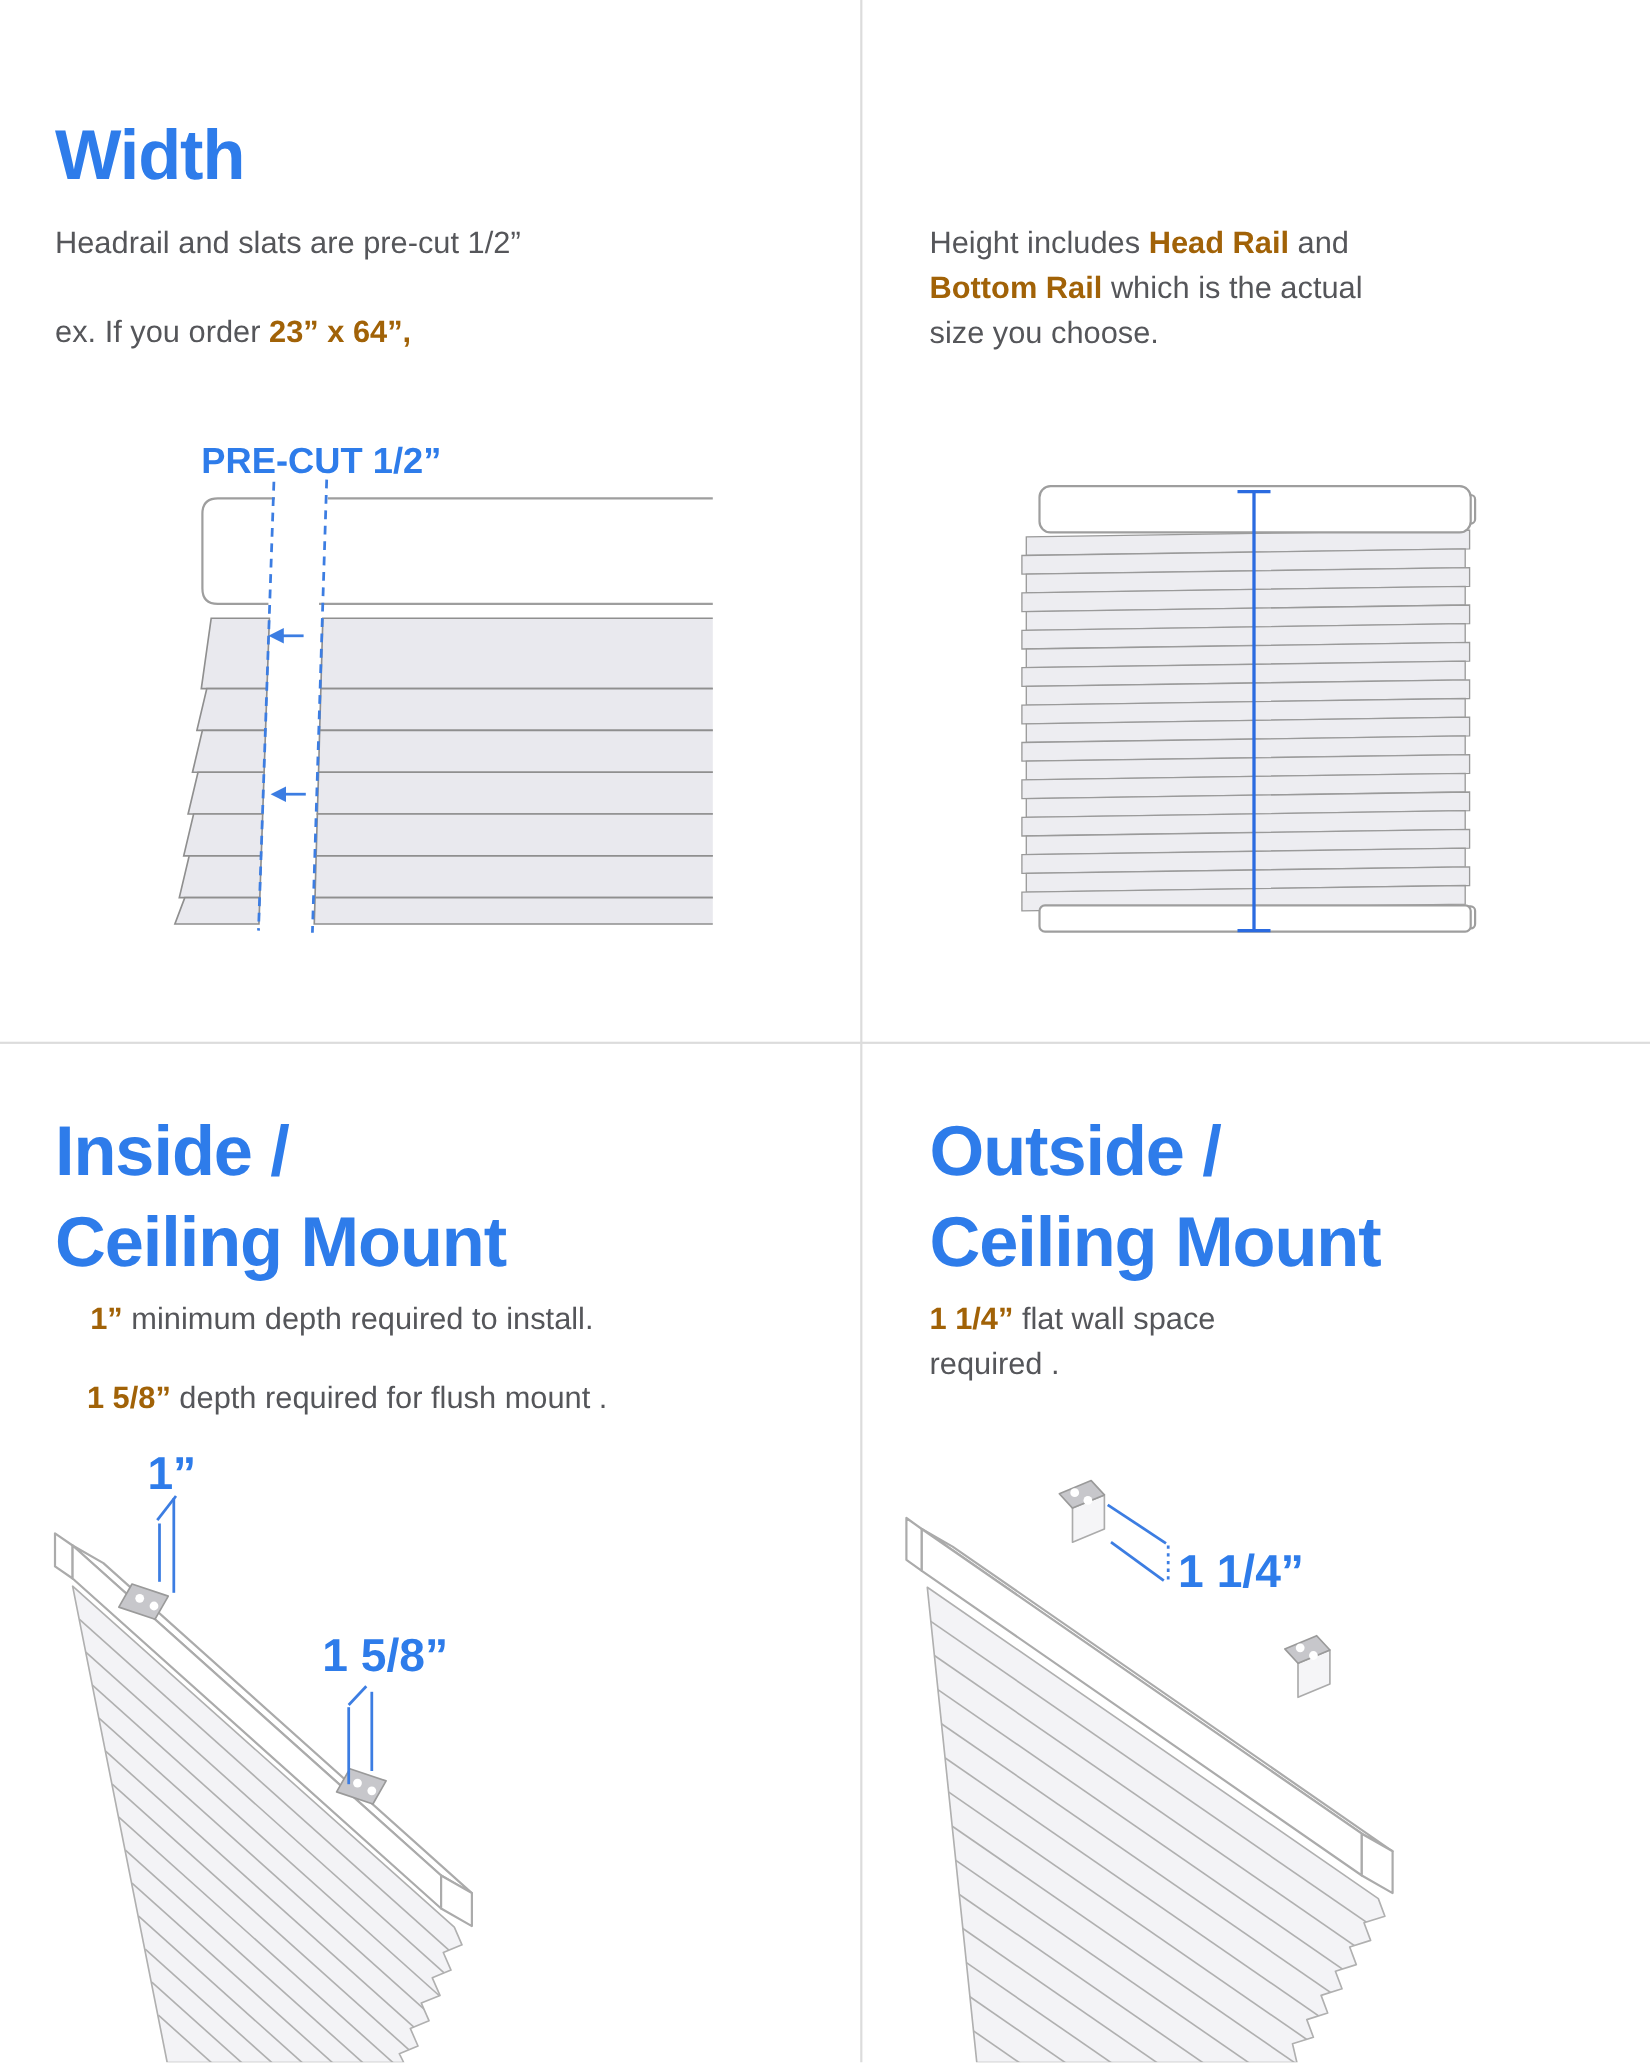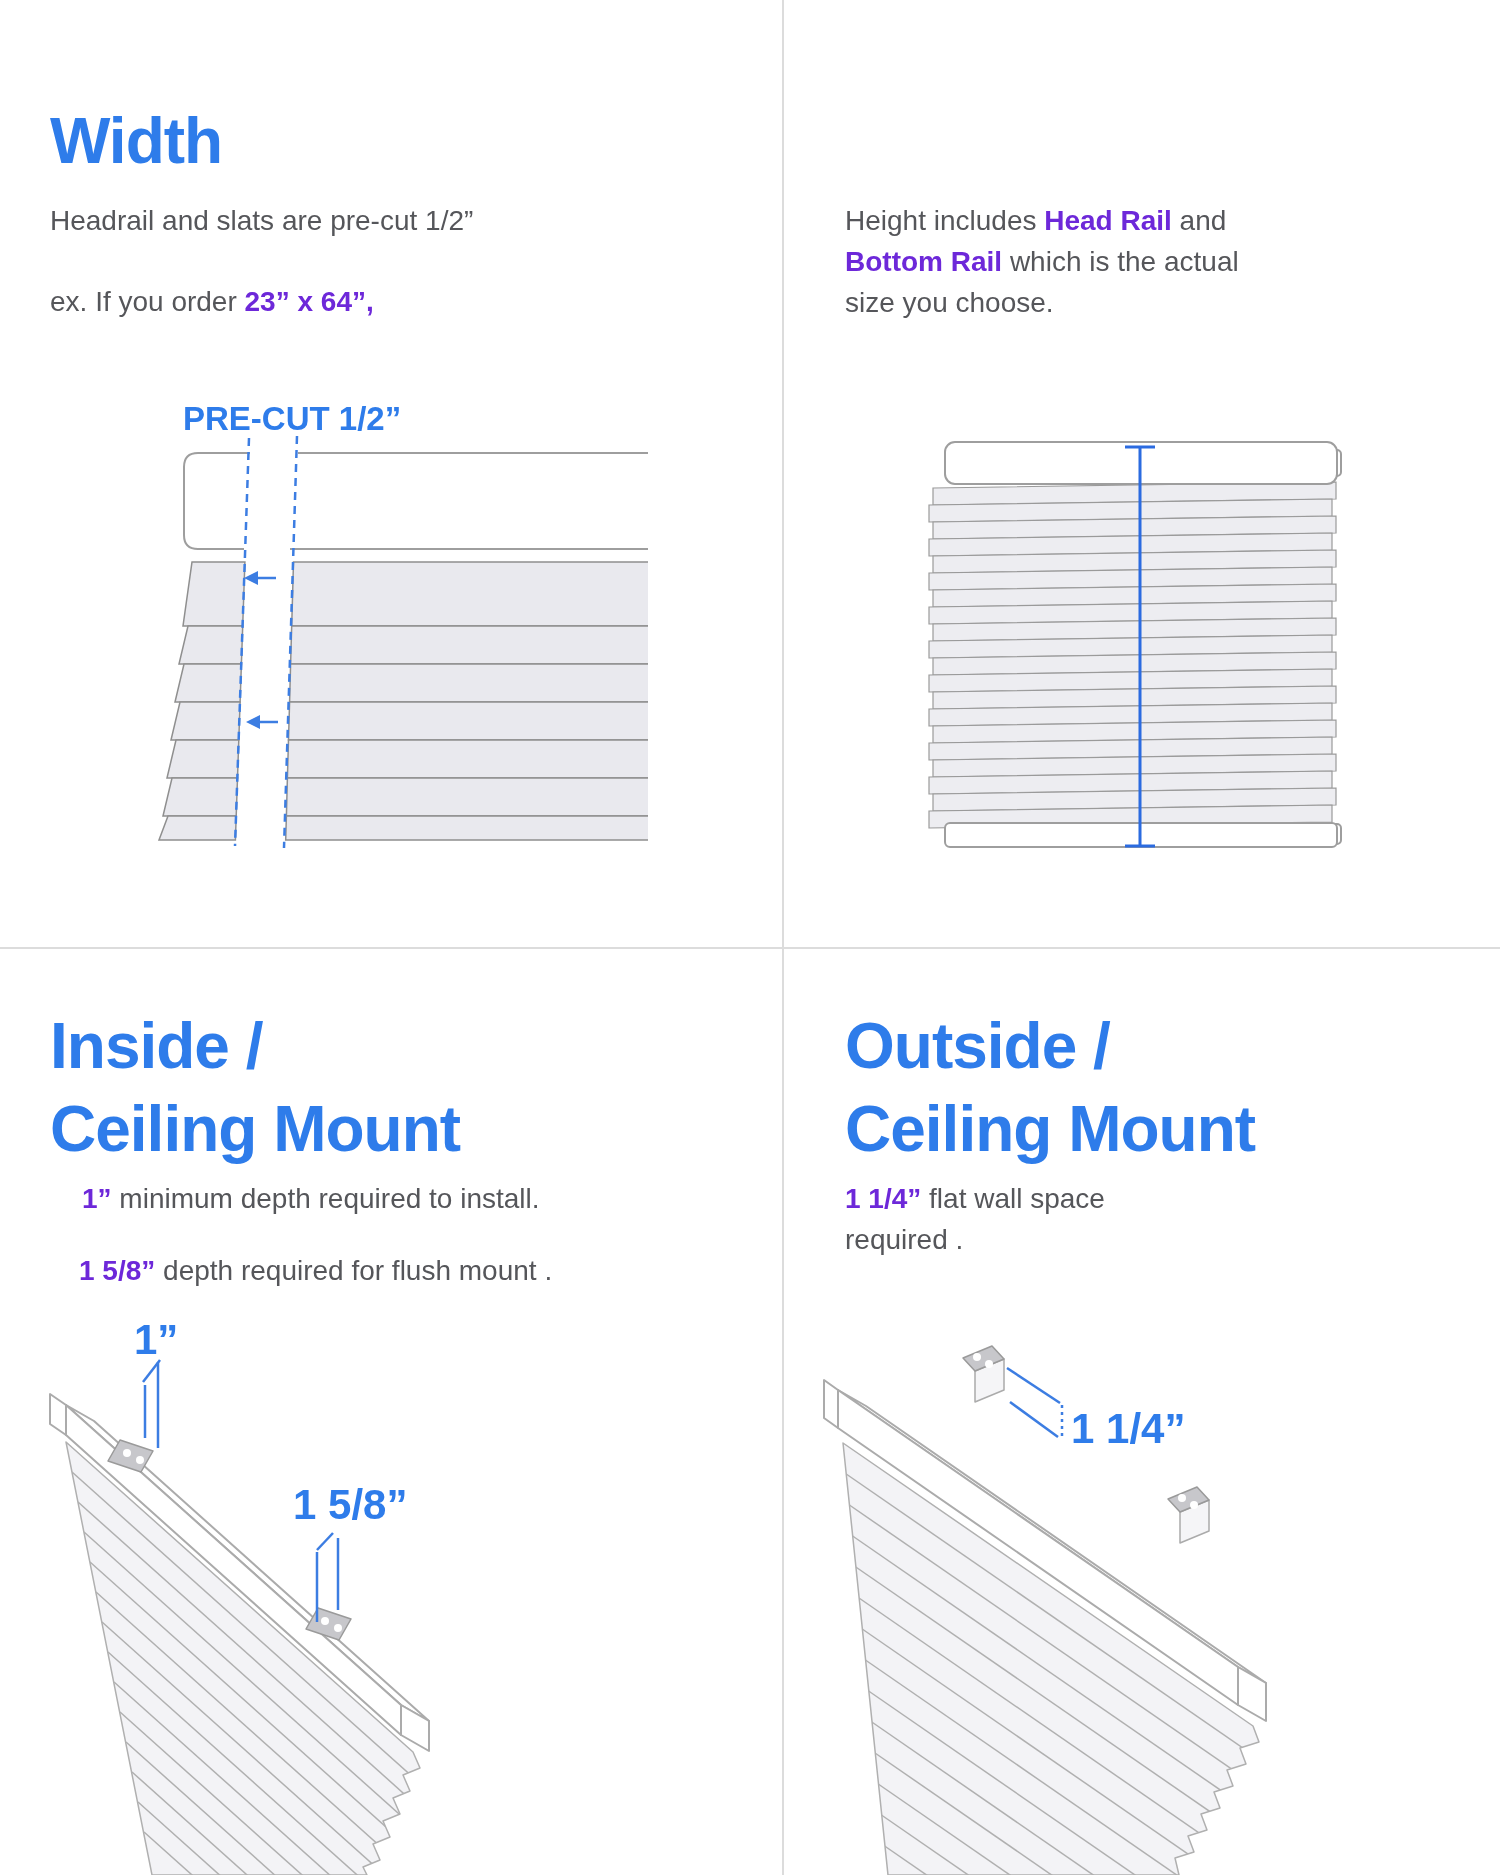--- a/index.html
+++ b/index.html
@@ -6,21 +6,21 @@
   html,body { width:1500px; height:1875px; background:#ffffff; overflow:hidden;
               font-family:"Liberation Sans","DejaVu Sans",sans-serif; }
   #page { position:relative; width:1500px; height:1345px; background:#fff; }
 
   .divider-v { position:absolute; left:782px; top:0; width:2px; height:1875px; background:#dcdcdc; }
   .divider-h { position:absolute; left:0; top:947px; width:1500px; height:2px; background:#dcdcdc; }
 
   .sec-title { position:absolute; font-size:64px; font-weight:700; color:#2e7cea;
                line-height:83px; letter-spacing:-1px; white-space:pre-line; }
   .body-text { position:absolute; font-size:28px; color:#55565a; line-height:41px; }
-  .b { font-weight:700; color:#6d28d9; }
+  .b { font-weight:700; color:#a16207; }
 
   svg { position:absolute; display:block; }
   svg text { font-family:"Liberation Sans","DejaVu Sans",sans-serif; }
   .svg-label { fill:#2e7cea; font-weight:700; }
 
   .railface { fill:#ffffff; stroke:#9e9e9e; stroke-width:2; stroke-linejoin:round; }
   .railface-light { fill:#ffffff; stroke:#ababab; stroke-width:2; stroke-linejoin:round; }
   .grayline { stroke:#9e9e9e; stroke-width:2; }
   .hslat { fill:#ededf1; stroke:#9a9a9a; stroke-width:1.2; }
   .wslat { fill:#e9e9ee; stroke:#8f8f8f; stroke-width:1.5; }

